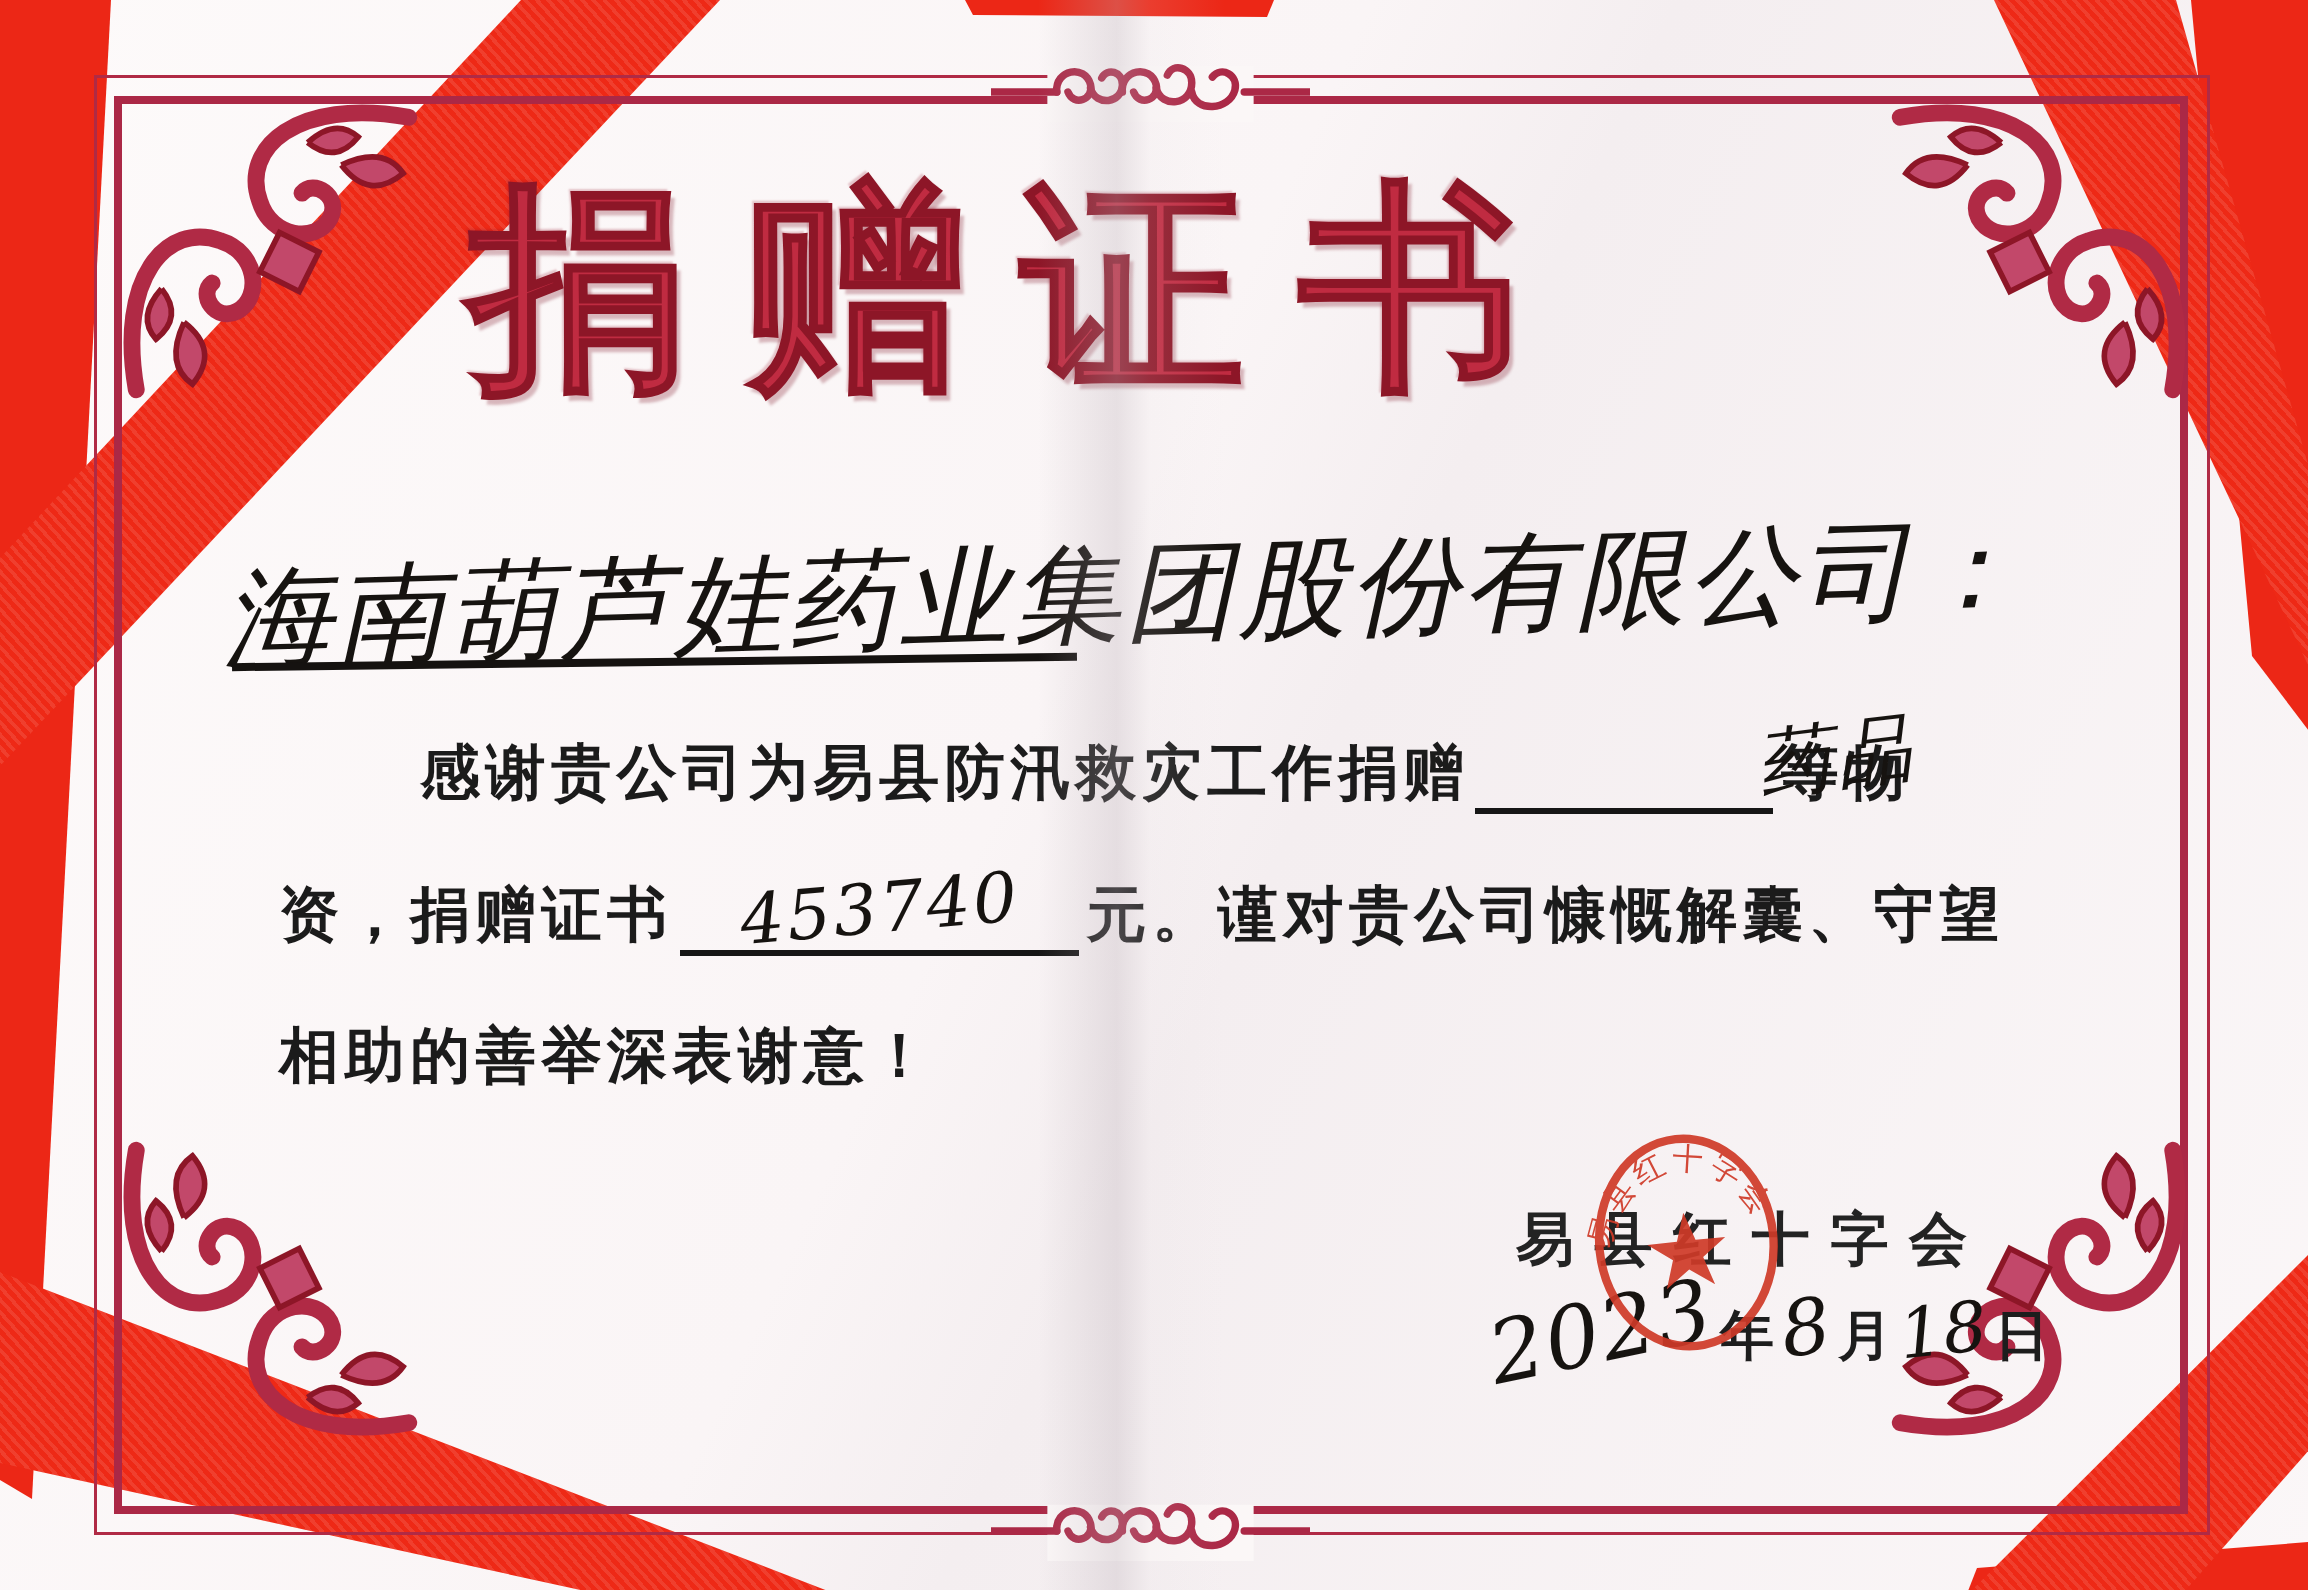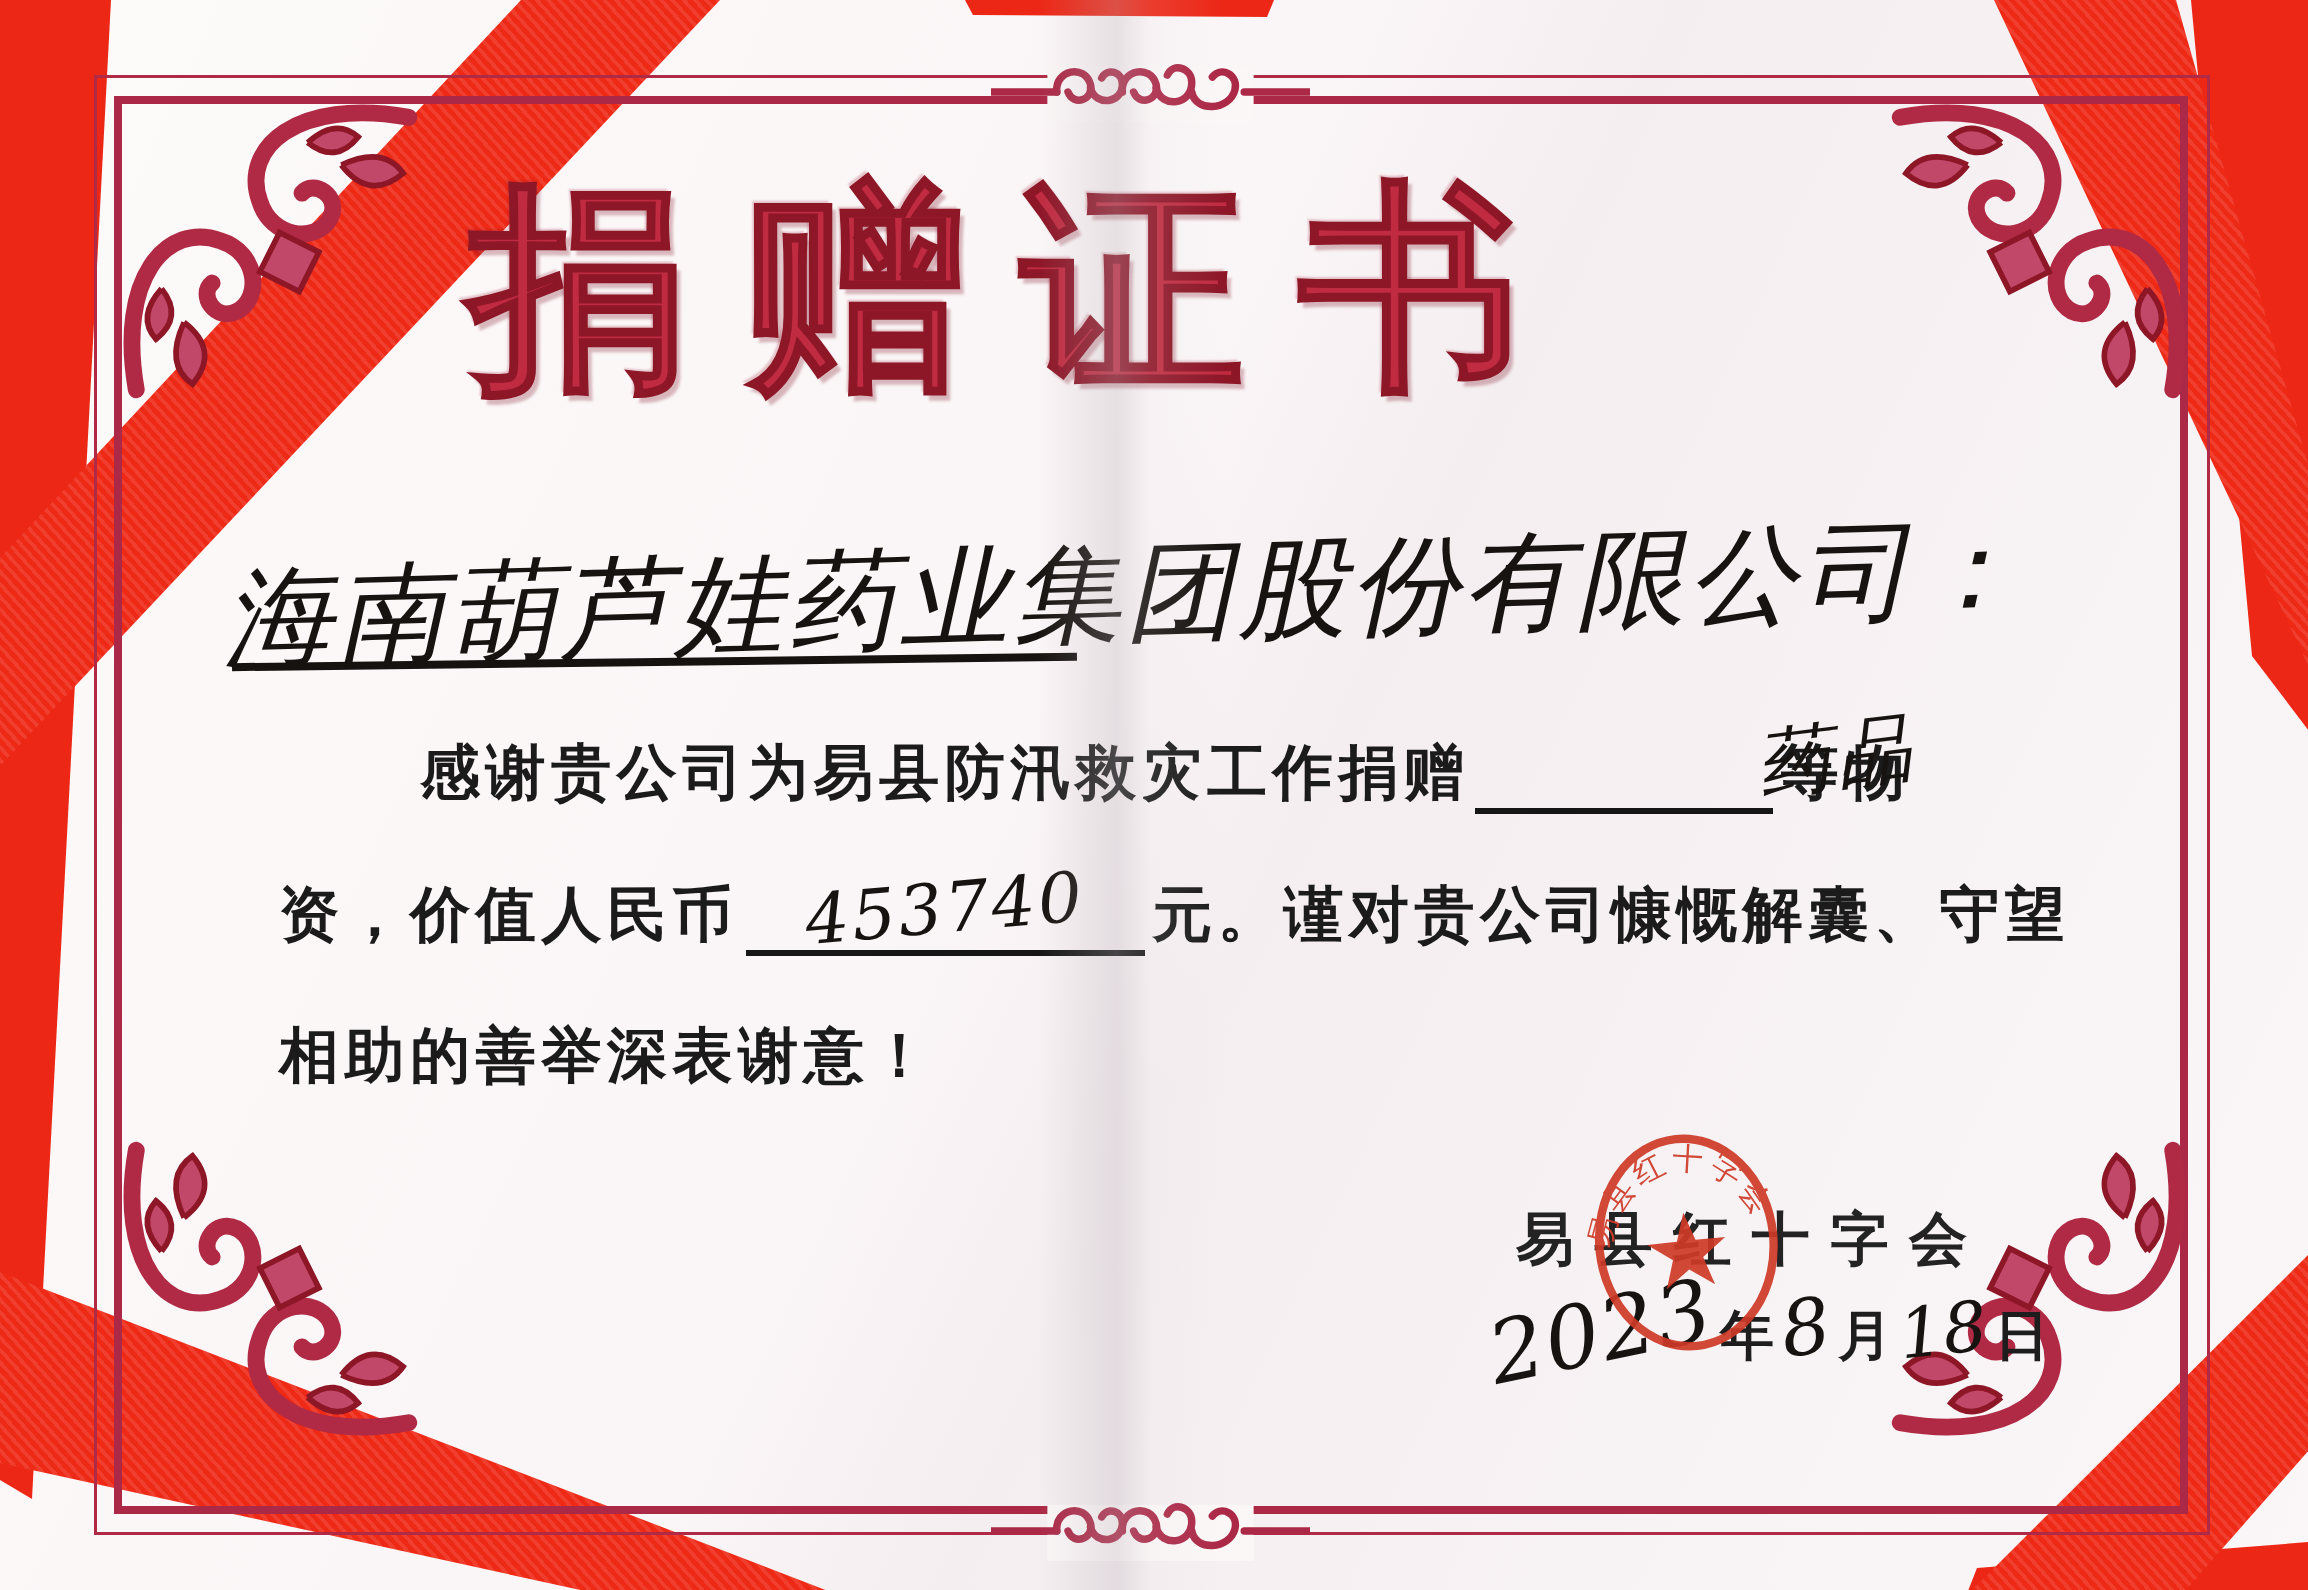--- a/index.html
+++ b/index.html
@@ -190,21 +190,21 @@
 
   <div class="title">捐赠证书</div>
 
   <div class="recipient hand">海南葫芦娃药业集团股份有限公司：</div>
   <div class="recipient-underline"></div>
 
   <div class="bodyline line1">
     <span>感谢贵公司为易县防汛救灾工作捐赠</span><span class="blank blank1"><span class="hand">药品</span></span><span>等物</span>
   </div>
   <div class="bodyline line2">
-    <span>资，价值人民币</span><span class="blank blank2"><span class="hand">453740</span></span><span>元。谨对贵公司慷慨解囊、守望</span>
+    <span>资，捐赠证书</span><span class="blank blank2"><span class="hand">453740</span></span><span>元。谨对贵公司慷慨解囊、守望</span>
   </div>
   <div class="bodyline line3">相助的善举深表谢意！</div>
 
   <div class="org">易县红十字会</div>
   <div class="dateline">
     <span class="hand d-year">2023</span>
     <span class="lbl">年</span>
     <span class="hand d-month">8</span>
     <span class="lbl">月</span>
     <span class="hand d-day">18</span>

